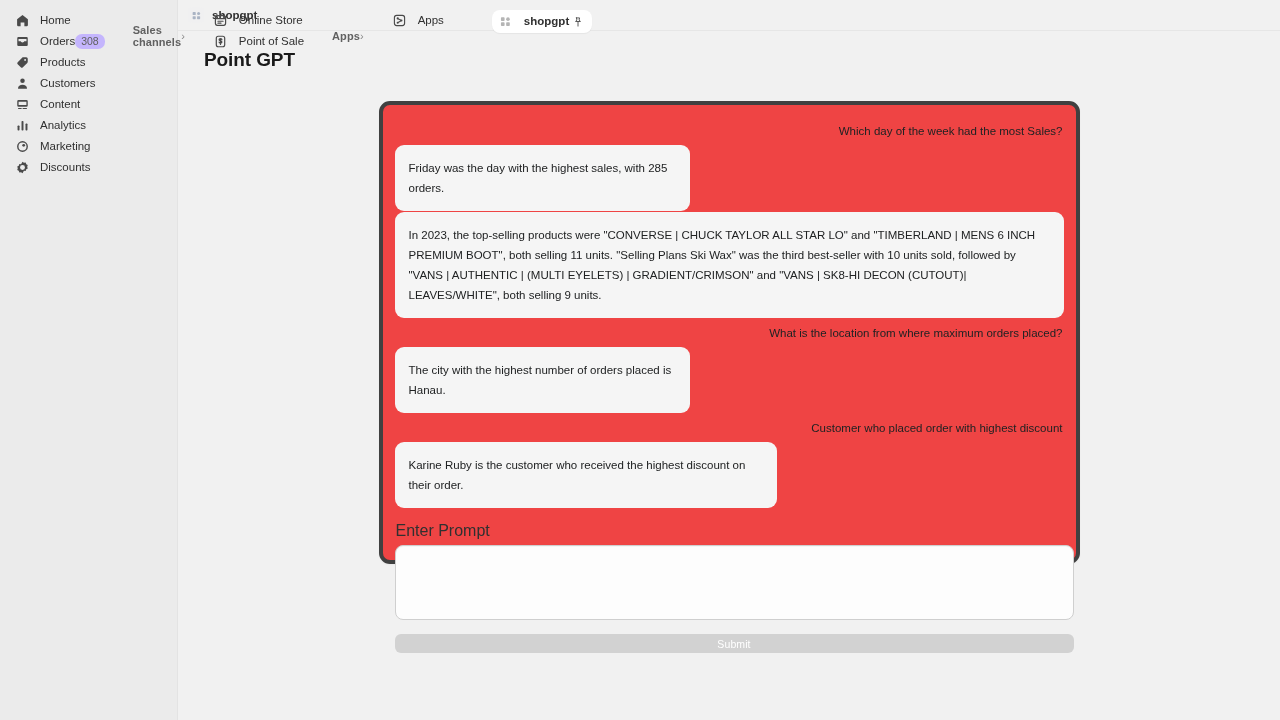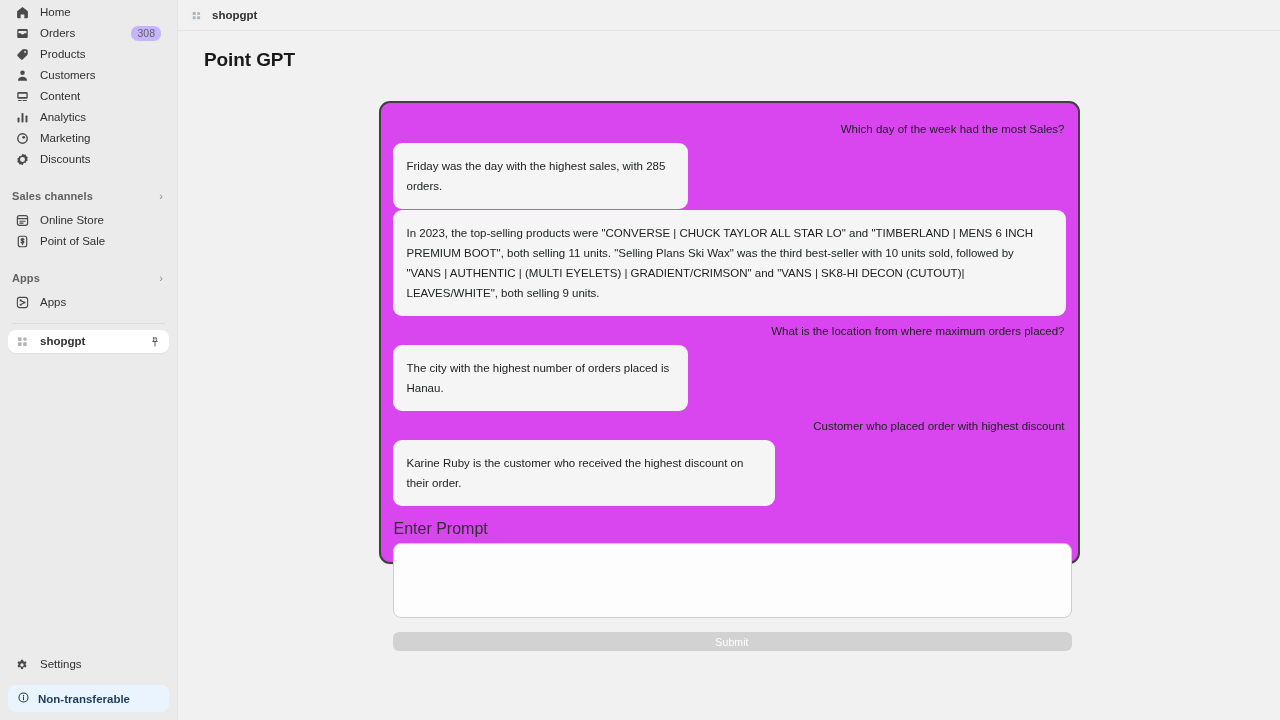--- a/index.html
+++ b/index.html
@@ -10,25 +10,24 @@
     overflow: hidden;
     -webkit-font-smoothing: antialiased;
   }
   .app { display: flex; width: 1280px; height: 720px; }
 
   
   .sidebar {
     width: 178px; height: 720px;
     background: #ebebeb;
     border-right: 1px solid #e3e3e3;
-    display: flex; flex-direction: column;
-    padding-top: 2px;
+    display: flex; flex-direction: row;
+    padding-top: 10px;
     position: relative;
     flex: 0 0 178px;
-    justify-content: center;
   }
   .nav-list { padding: 0 8px; }
   .nav-item {
     display: flex; align-items: center;
     height: 21px;
     margin-bottom: 0px;
     padding: 0 8px 0 6px;
     border-radius: 7px;
     cursor: pointer;
     position: relative;
@@ -140,22 +139,22 @@
     letter-spacing: -.1px;
   }
 
   .content-wrap {
     flex: 1 1 auto;
     display: flex; justify-content: center;
     padding-top: 30px;
   }
   .card {
     width: 701px;
-    background: #d946ef;
-    border: 2px solid #404040;
+    background: #ef4444;
+    border: 4px solid #404040;
     border-radius: 11px;
     box-shadow: 0 1px 2px rgba(0,0,0,.04);
     padding: 12px 12px 14px 12px;
     align-self: flex-start;
     max-height: 463px;
   }
 
   .msg-user {
     text-align: right;
     font-size: 11.5px;
@@ -355,39 +354,20 @@
       </span>
       <span class="nav-label">shopgpt</span>
       <span class="pin-btn">
         <svg width="12" height="12" viewBox="0 0 20 20" fill="none" stroke="#4a4a4a" stroke-width="1.5" stroke-linecap="round">
             <path d="M7.4 3.2h5.2l-.7 3.4 2.1 2.6H6l2.1-2.6-.7-3.4z"></path>
             <path d="M10 8.8v8"></path>
           </svg>
       </span>
     </div>
 
-    <div class="sidebar-bottom">
-      <div class="settings-row">
-        <span class="nav-ico">
-          <svg width="14" height="14" viewBox="0 0 20 20" fill="#4a4a4a">
-              <path d="M8.6 2.4h2.8l.4 1.9 1.5.9 1.8-.7 1.4 2.4-1.4 1.3v1.6l1.4 1.3-1.4 2.4-1.8-.7-1.5.9-.4 1.9H8.6l-.4-1.9-1.5-.9-1.8.7-1.4-2.4 1.4-1.3V8.2L3.5 6.9l1.4-2.4 1.8.7 1.5-.9.4-1.9zM10 7.6a2.4 2.4 0 1 0 0 4.8 2.4 2.4 0 0 0 0-4.8z"></path>
-            </svg>
-        </span>
-        <span class="nav-label">Settings</span>
-      </div>
-      <div class="banner">
-        <span>
-          <svg width="13" height="13" viewBox="0 0 20 20" fill="none" stroke="#1d3c5c" stroke-width="1.6">
-              <circle cx="10" cy="10" r="7"></circle>
-              <path d="M10 9.2v4.2M10 6.6v.6" stroke-linecap="round"></path>
-            </svg>
-        </span>
-        <span class="banner-text">Non-transferable</span>
-      </div>
-    </div>
   </aside>
 
   <section class="main">
 
     <div class="crumbbar">
       <span class="crumb-ico">
         <svg width="11" height="11" viewBox="0 0 20 20" fill="#aab4c4">
             <rect x="3" y="3.6" width="5.6" height="5.6" rx="1.2"></rect>
             <rect x="11" y="3.6" width="5.6" height="5.6" rx="2.8"></rect>
             <rect x="3" y="11.2" width="5.6" height="5.6" rx="1.2"></rect>

